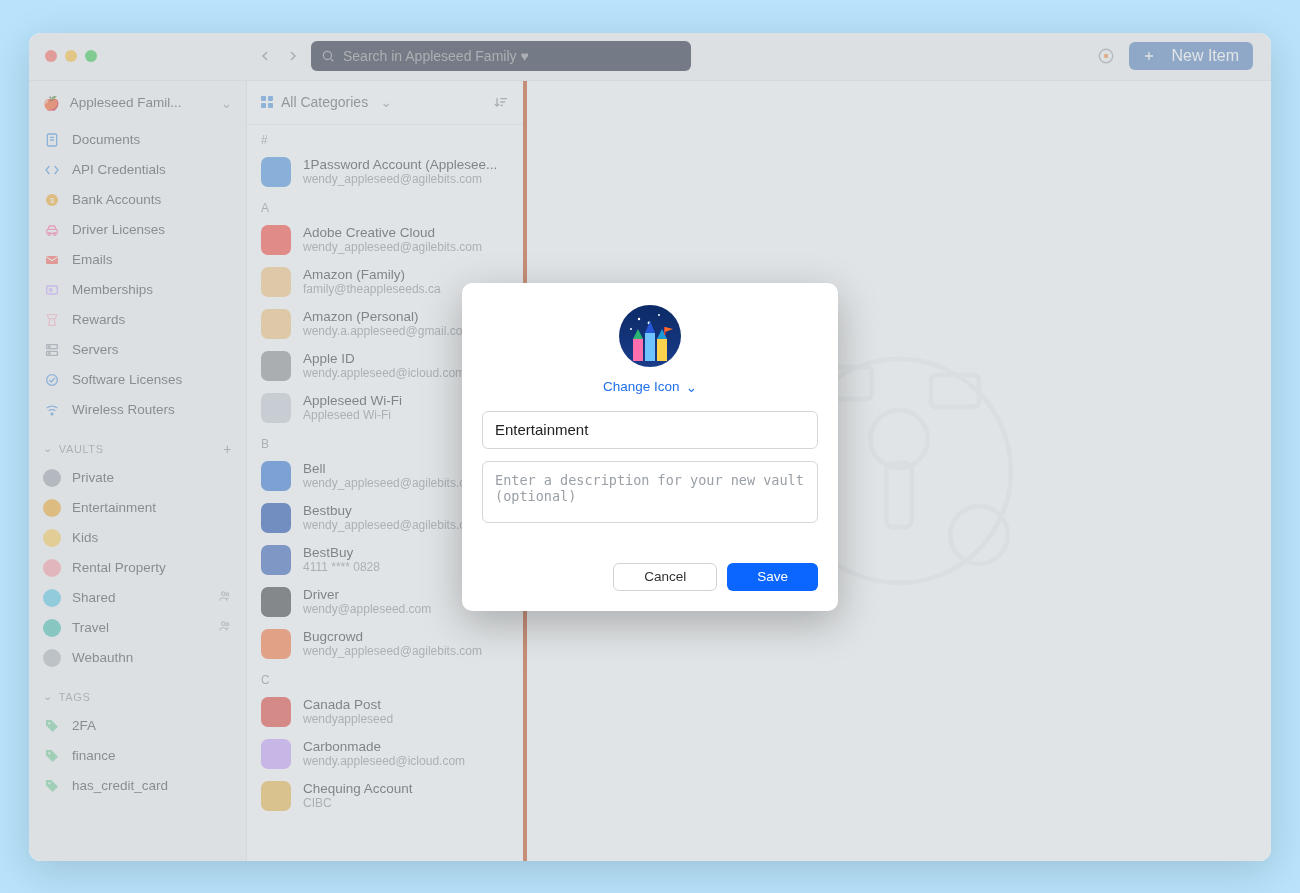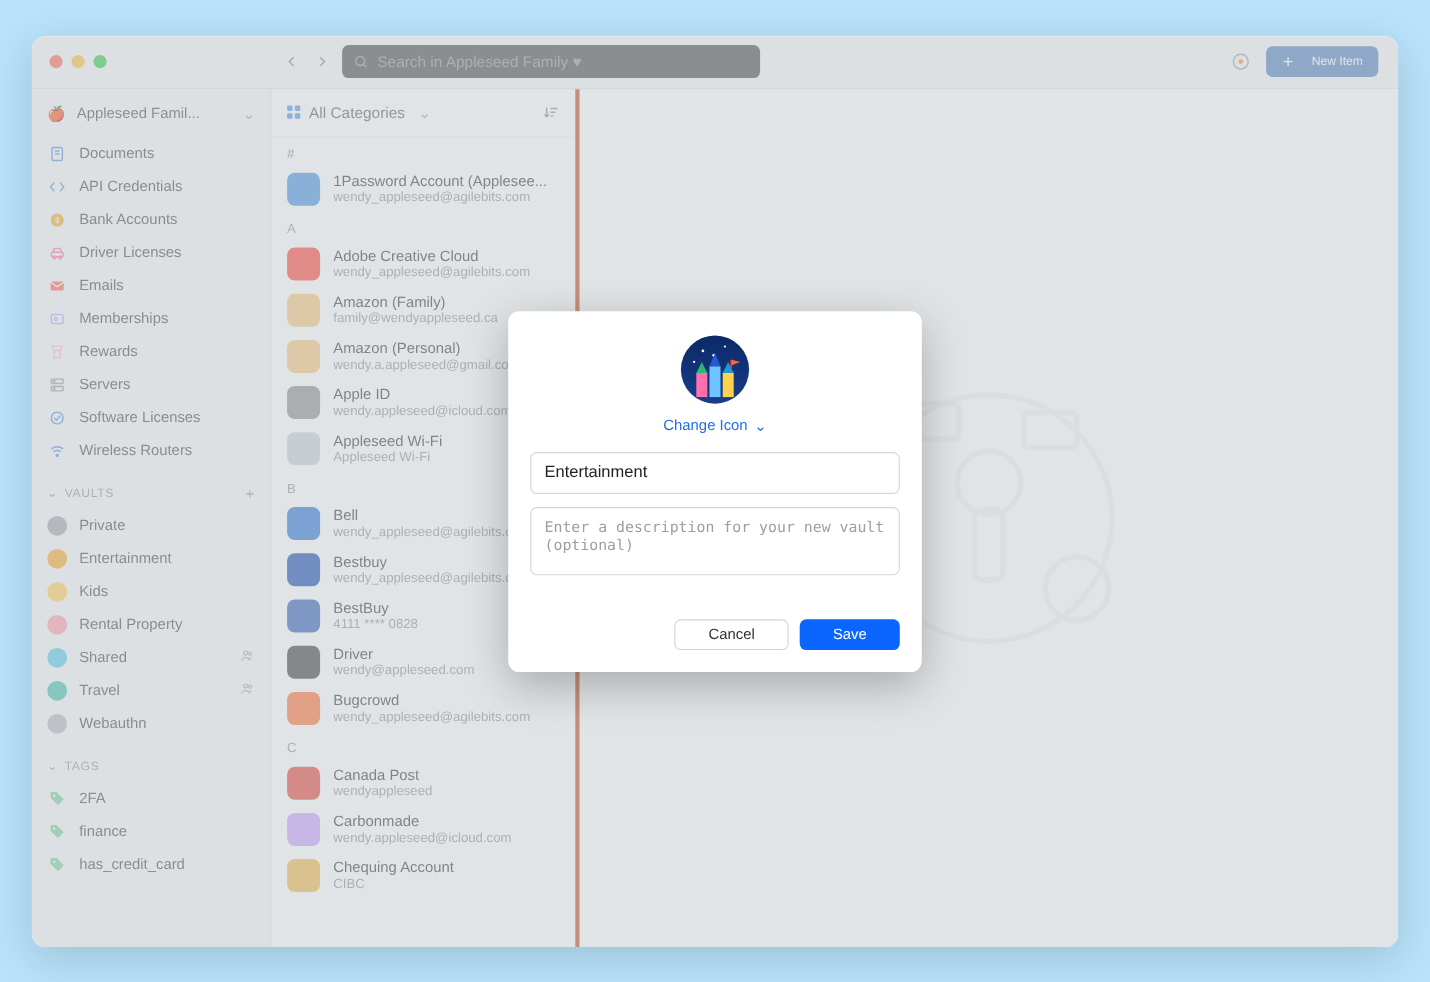--- a/index.html
+++ b/index.html
@@ -45,21 +45,21 @@
   .tl-close { background: #ff5f57; }
   .tl-min   { background: #ffbd2e; }
   .tl-max   { background: #28c940; }
   .nav-arrows {
     display: flex; gap: 12px; padding: 0 10px; color: #888;
   }
   .nav-arrows svg { width: 16px; height: 16px; }
   .search {
     flex: 0 0 380px;
     height: 30px;
-    background: #404040;
+    background: #0f172a;
     border-radius: 6px;
     display: flex;
     align-items: center;
     padding: 0 10px;
     color: #8b8b90;
   }
   .search svg { width: 14px; height: 14px; margin-right: 8px; flex-shrink:0; }
   .titlebar-right {
     margin-left: auto;
     display: flex;
@@ -69,21 +69,21 @@
   }
   .bell { width: 18px; height: 18px; color: #888; position: relative; }
   .new-item {
     background: #4a7bbd;
     color: #fff;
     border-radius: 6px;
     height: 28px;
     padding: 0 14px;
     display: flex;
     align-items: center;
-    font-size: 11px;
+    font-size: 16px;
     font-weight: 500;
     gap: 16px;
   }
   .body {
     flex: 1;
     display: flex;
     overflow: hidden;
   }
   .sidebar {
     width: 218px;
@@ -515,21 +515,21 @@
             <div class="ico" style="background:#ff3b30"></div>
       <div class="texts">
         <div class="t1">Adobe Creative Cloud</div>
         <div class="t2">wendy_appleseed@agilebits.com</div>
       </div>
           </div>
           <div class="row">
             <div class="ico" style="background:#f7c377"></div>
       <div class="texts">
         <div class="t1">Amazon (Family)</div>
-        <div class="t2">family@wendyappleseed.ca</div>
+        <div class="t2">family@theappleseeds.ca</div>
       </div>
           </div>
           <div class="row">
             <div class="ico" style="background:#f7c377"></div>
       <div class="texts">
         <div class="t1">Amazon (Personal)</div>
         <div class="t2">wendy.a.appleseed@gmail.com</div>
       </div>
           </div>
           <div class="row">

